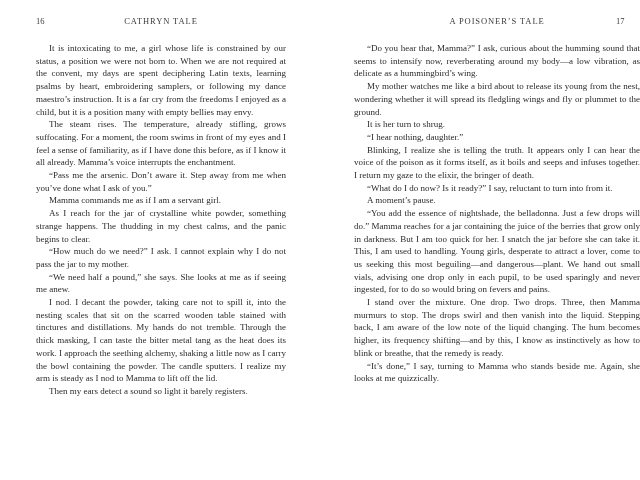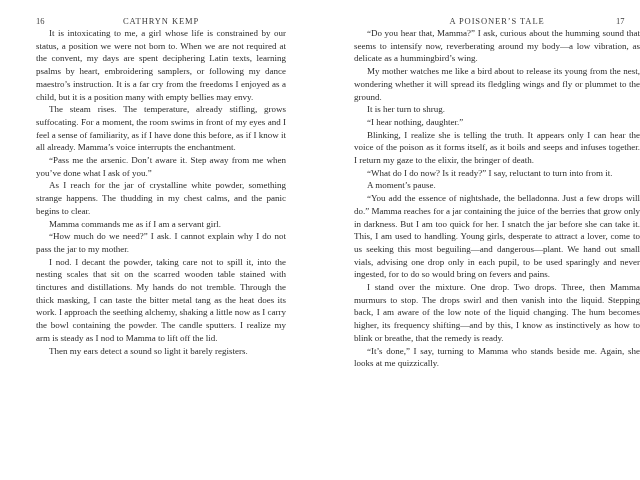--- a/index.html
+++ b/index.html
@@ -23,20 +23,21 @@
     padding-top: 16px;
   }
   .page.left  { padding-left: 36px; padding-right: 34px; }
   .page.right { padding-left: 34px; }
   .running-head {
     display: flex;
     align-items: baseline;
     font-size: 8.5px;
     letter-spacing: 0.9px;
     color: #3c3c3c;
+    margin-bottom: 15px;
     height: 11px;
   }
   .running-head .page-num {
     font-size: 8.5px;
     letter-spacing: 0;
     color: #3c3c3c;
   }
   .running-head .head-title {
     flex: 1;
     text-align: center;
@@ -59,30 +60,31 @@
   }
 </style>
 </head>
 <body>
 
 <div class="spread">
 
   <div class="page left">
     <div class="running-head">
       <span class="page-num">16</span>
-      <span class="head-title">CATHRYN KEMP</span>
+      <span class="head-title">CATHRYN TALE</span>
       <span class="spacer"></span>
     </div>
     <div class="page-body">
         <p class="para">It is intoxicating to me, a girl whose life is constrained by our status, a position we were not born to. When we are not required at the convent, my days are spent deciphering Latin texts, learning psalms by heart, embroidering samplers, or following my dance maestro’s instruction. It is a far cry from the freedoms I enjoyed as a child, but it is a position many with empty bellies may envy.</p>
         <p class="para">The steam rises. The temperature, already stifling, grows suffocating. For a moment, the room swims in front of my eyes and I feel a sense of familiarity, as if I have done this before, as if I know it all already. Mamma’s voice interrupts the enchantment.</p>
         <p class="para">“Pass me the arsenic. Don’t aware it. Step away from me when you’ve done what I ask of you.”</p>
+        <p class="para">Mamma commands me as if I am a servant girl.</p>
         <p class="para">As I reach for the jar of crystalline white powder, something strange happens. The thudding in my chest calms, and the panic begins to clear.</p>
-        <p class="para">Mamma commands me as if I am a servant girl.</p>
         <p class="para">“How much do we need?” I ask. I cannot explain why I do not pass the jar to my mother.</p>
+        <p class="para">“We need half a pound,” she says. She looks at me as if seeing me anew.</p>
         <p class="para">I nod. I decant the powder, taking care not to spill it, into the nesting scales that sit on the scarred wooden table stained with tinctures and distillations. My hands do not tremble. Through the thick masking, I can taste the bitter metal tang as the heat does its work. I approach the seething alchemy, shaking a little now as I carry the bowl containing the powder. The candle sputters. I realize my arm is steady as I nod to Mamma to lift off the lid.</p>
         <p class="para">Then my ears detect a sound so light it barely registers.</p>
       </div>
   </div>
 
   <div class="page right">
     <div class="running-head">
       <span class="spacer"></span>
       <span class="head-title">A POISONER’S TALE</span>
       <span class="page-num">17</span>

